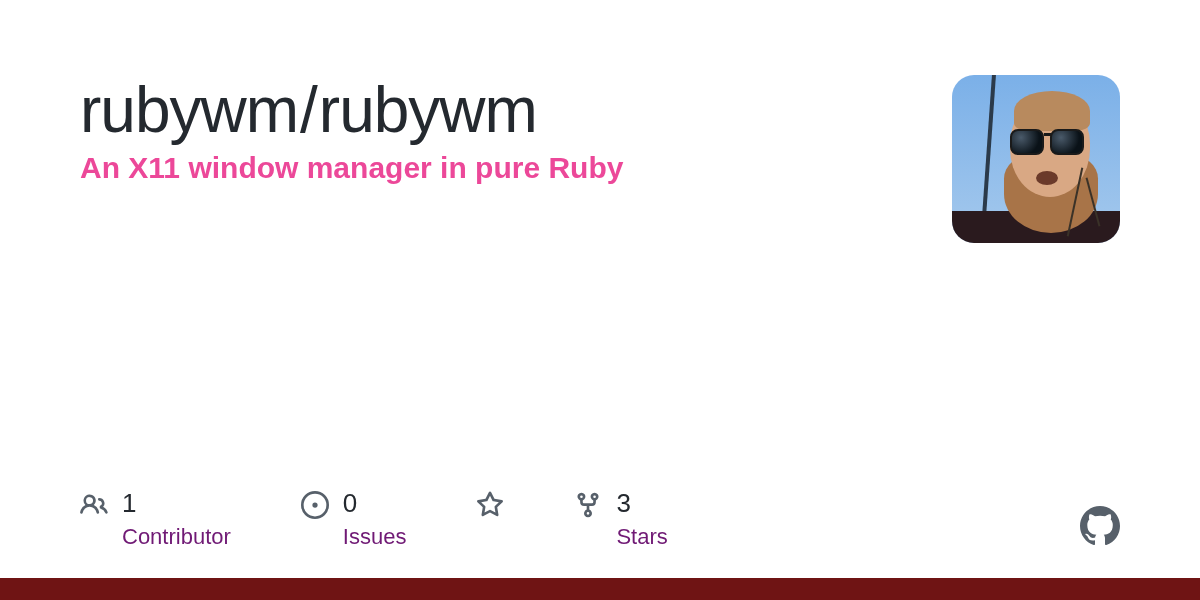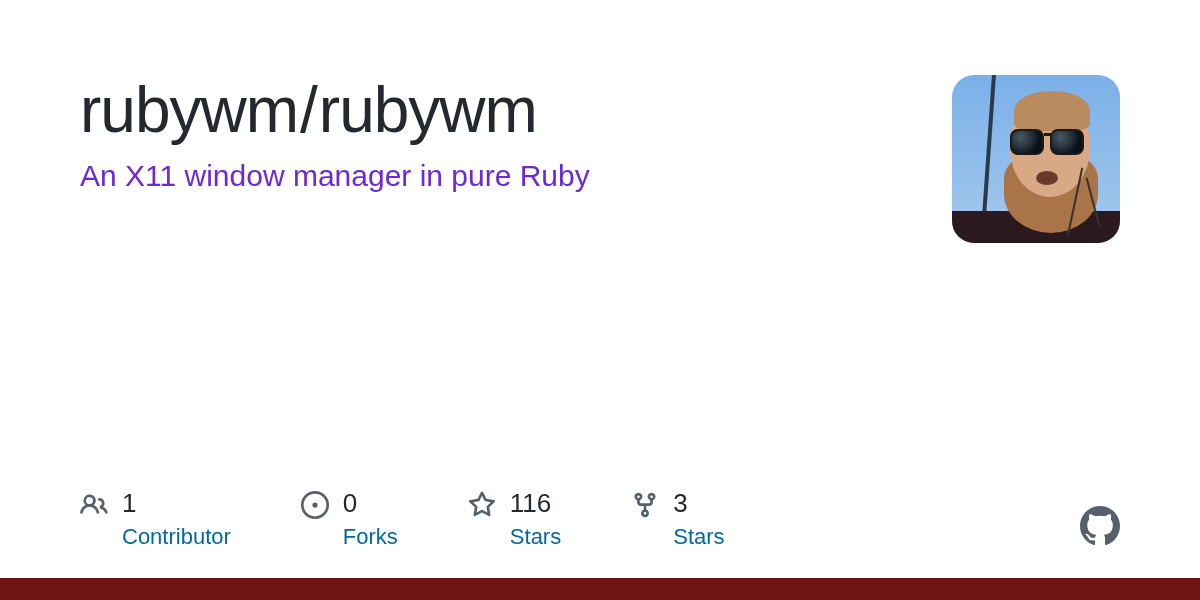--- a/index.html
+++ b/index.html
@@ -29,24 +29,24 @@
       font-size: 64px;
       line-height: 1.1;
       color: #24292f;
       font-weight: 400;
       letter-spacing: -1px;
     }
     .repo-title .owner { font-weight: 400; }
     .repo-title .slash { font-weight: 400; margin: 0 2px; }
     .repo-title .name { font-weight: 400; margin-top: 39px; }
     .description {
-      margin-top: 14px;
+      margin-top: 6px;
       font-size: 30px;
-      color: #6d28d9;
-      font-weight: 400;
+      color: #ec4899;
+      font-weight: 700;
     }
     .avatar {
       width: 168px;
       height: 168px;
       border-radius: 22px;
       margin-left: 40px;
       background: linear-gradient(180deg, #7bb0e8 0%, #a5c9ed 100%);
       position: relative;
       overflow: hidden;
       flex-shrink: 0;
@@ -125,21 +125,21 @@
       flex-direction: column;
     }
     .stat-value {
       font-size: 26px;
       color: #24292f;
       font-weight: 400;
       line-height: 1.1;
     }
     .stat-label {
       font-size: 22px;
-      color: #0369a1;
+      color: #701a75;
       margin-top: 6px;
     }
     .github-logo {
       position: absolute;
       bottom: 54px;
       right: 80px;
       width: 40px;
       height: 40px;
       color: #57606a;
     }
@@ -191,32 +191,28 @@
       </div>
     </div>
 
     <div class="stat">
       <svg class="stat-icon" viewBox="0 0 16 16" fill="currentColor">
         <path d="M8 9.5a1.5 1.5 0 1 0 0-3 1.5 1.5 0 0 0 0 3Z"></path>
         <path d="M8 0a8 8 0 1 1 0 16A8 8 0 0 1 8 0ZM1.5 8a6.5 6.5 0 1 0 13 0 6.5 6.5 0 0 0-13 0Z"></path>
       </svg>
       <div class="stat-text">
         <span class="stat-value">0</span>
-        <span class="stat-label">Forks</span>
+        <span class="stat-label">Issues</span>
       </div>
     </div>
 
     <div class="stat">
       <svg class="stat-icon" viewBox="0 0 16 16" fill="currentColor">
         <path d="M8 .25a.75.75 0 0 1 .673.418l1.882 3.815 4.21.612a.75.75 0 0 1 .416 1.279l-3.046 2.97.719 4.192a.751.751 0 0 1-1.088.791L8 12.347l-3.766 1.98a.75.75 0 0 1-1.088-.79l.72-4.194L.818 6.374a.75.75 0 0 1 .416-1.28l4.21-.611L7.327.668A.75.75 0 0 1 8 .25Zm0 2.445L6.615 5.5a.75.75 0 0 1-.564.41l-3.097.45 2.24 2.184a.75.75 0 0 1 .216.664l-.528 3.084 2.769-1.456a.75.75 0 0 1 .698 0l2.77 1.456-.53-3.084a.75.75 0 0 1 .216-.664l2.24-2.183-3.096-.45a.75.75 0 0 1-.564-.41L8 2.694Z"></path>
       </svg>
-      <div class="stat-text">
-        <span class="stat-value">116</span>
-        <span class="stat-label">Stars</span>
-      </div>
     </div>
 
     <div class="stat">
       <svg class="stat-icon" viewBox="0 0 16 16" fill="currentColor">
         <path d="M5 5.372v.878c0 .414.336.75.75.75h4.5a.75.75 0 0 0 .75-.75v-.878a2.25 2.25 0 1 1 1.5 0v.878a2.25 2.25 0 0 1-2.25 2.25h-1.5v2.128a2.251 2.251 0 1 1-1.5 0V8.5h-1.5A2.25 2.25 0 0 1 3.5 6.25v-.878a2.25 2.25 0 1 1 1.5 0ZM5 3.25a.75.75 0 1 0-1.5 0 .75.75 0 0 0 1.5 0Zm6.75.75a.75.75 0 1 0 0-1.5.75.75 0 0 0 0 1.5Zm-3 8.75a.75.75 0 1 0-1.5 0 .75.75 0 0 0 1.5 0Z"></path>
       </svg>
       <div class="stat-text">
         <span class="stat-value">3</span>
         <span class="stat-label">Stars</span>
       </div>

